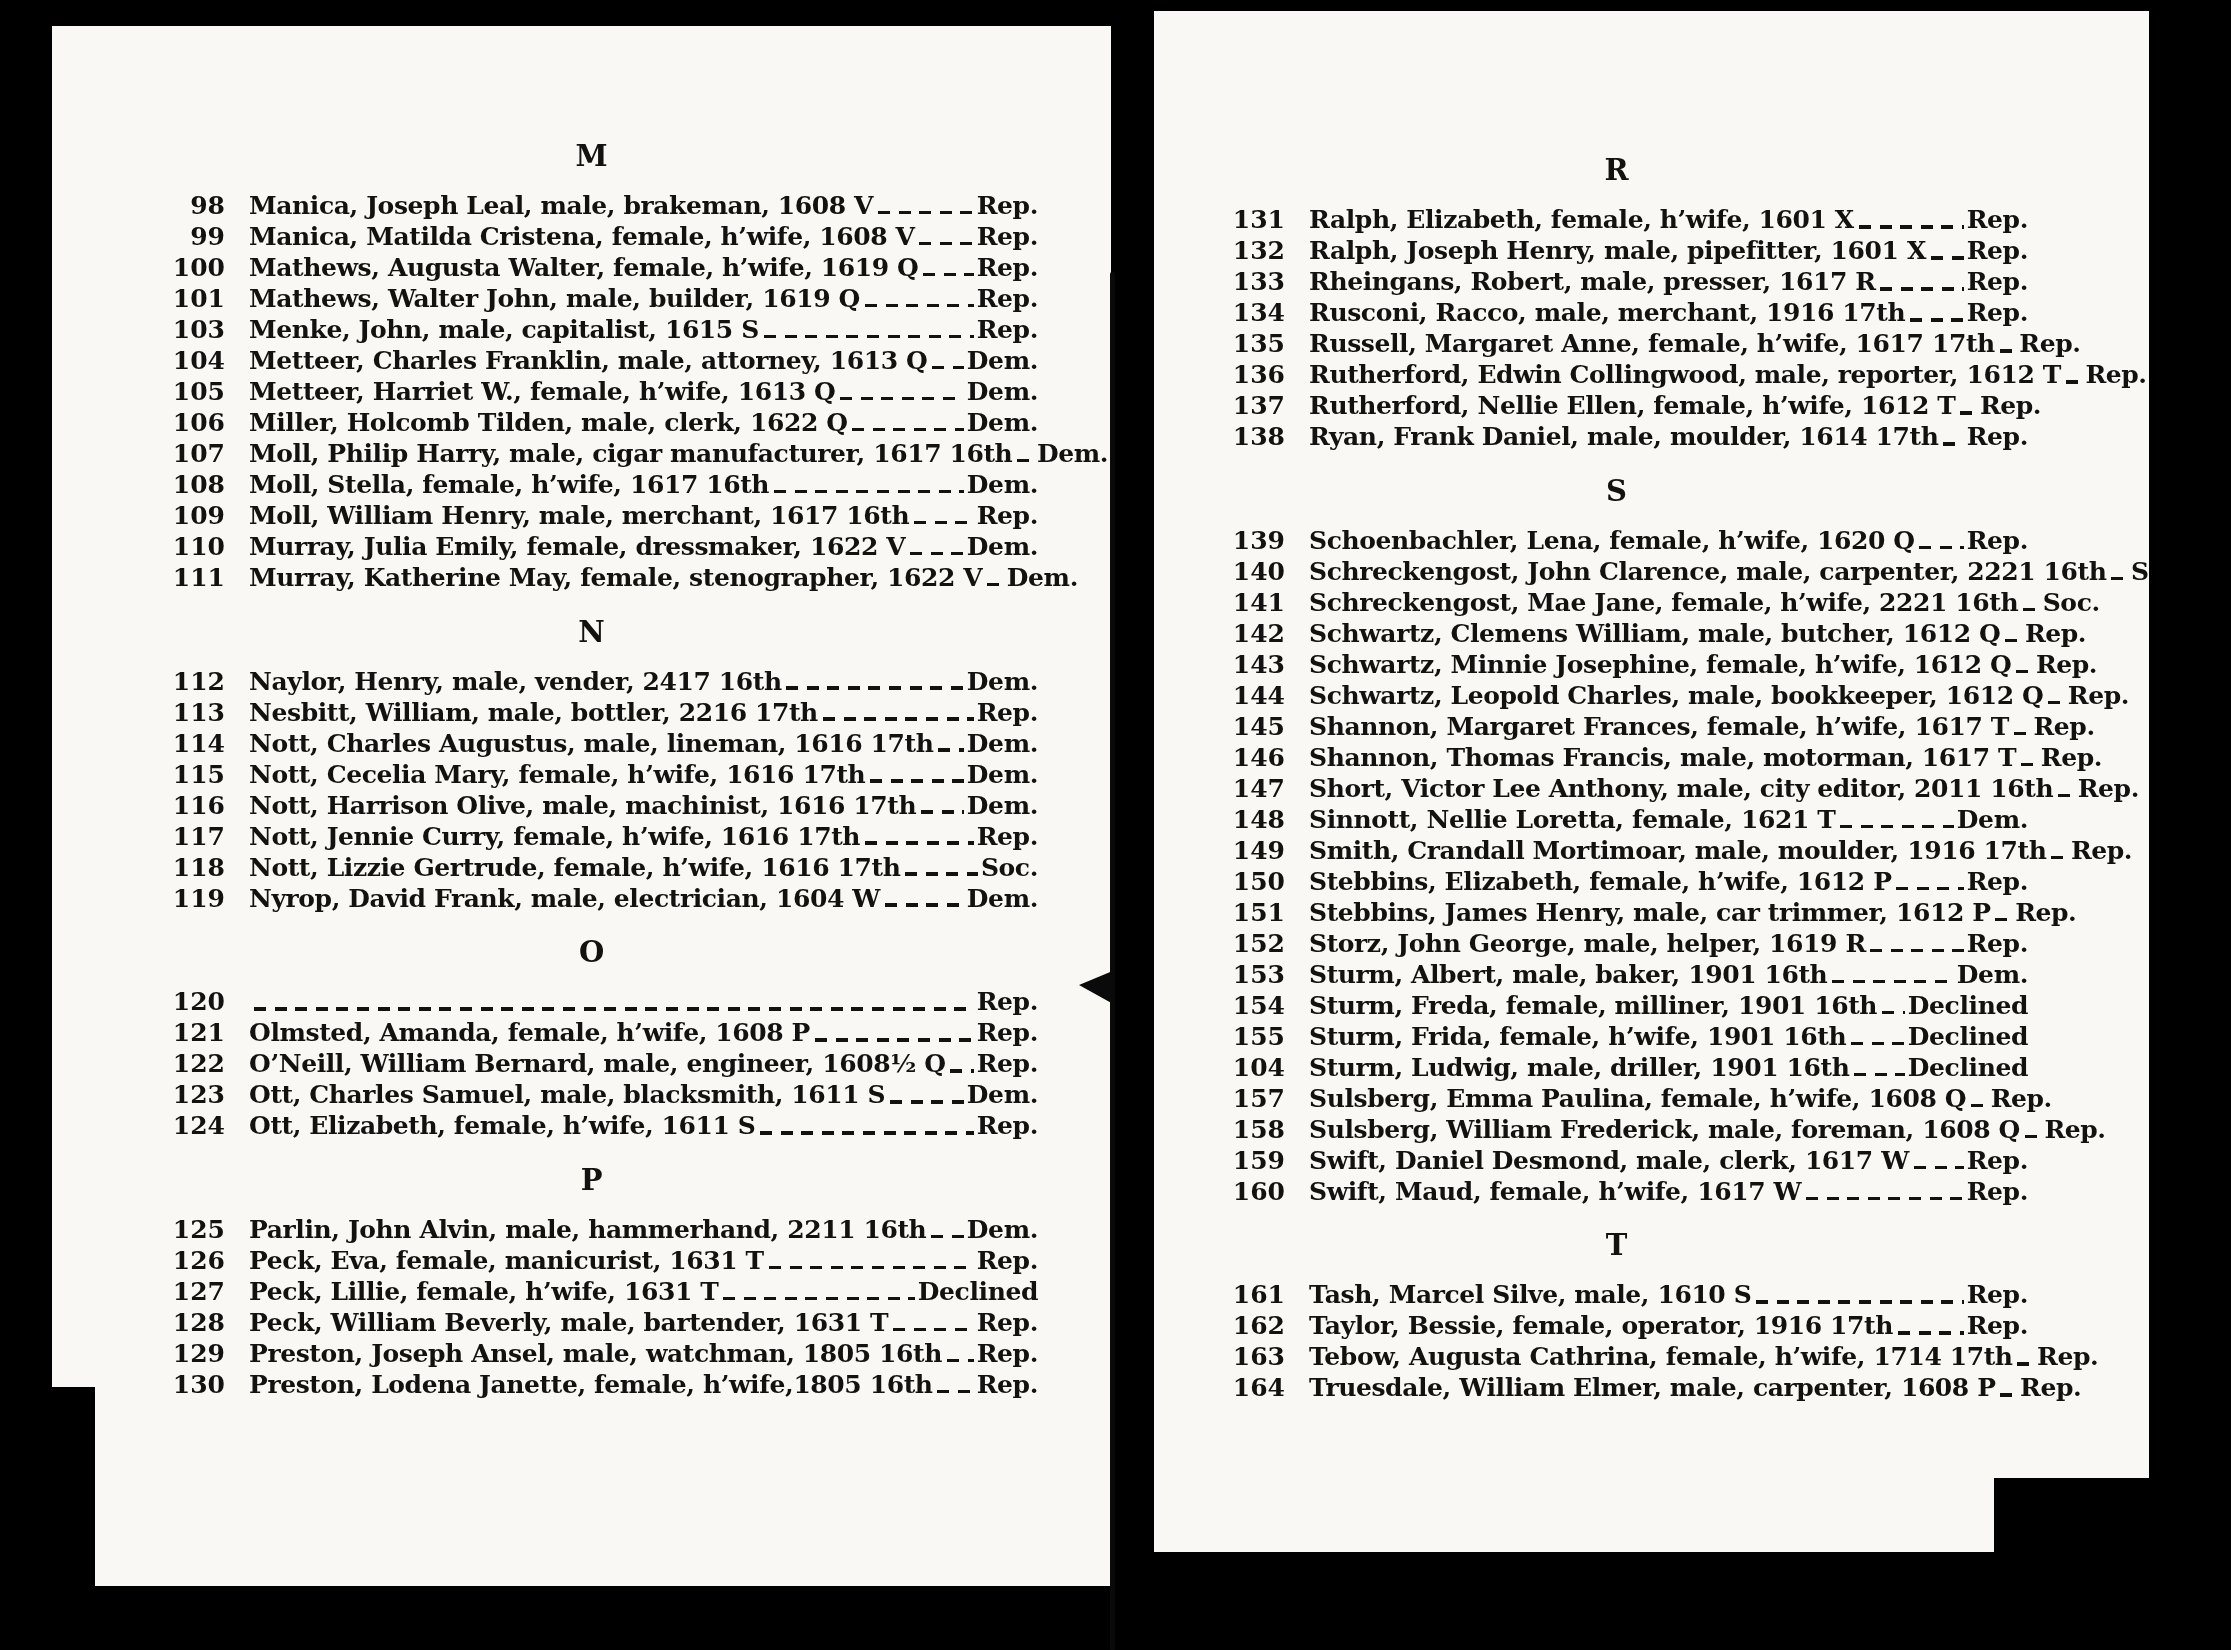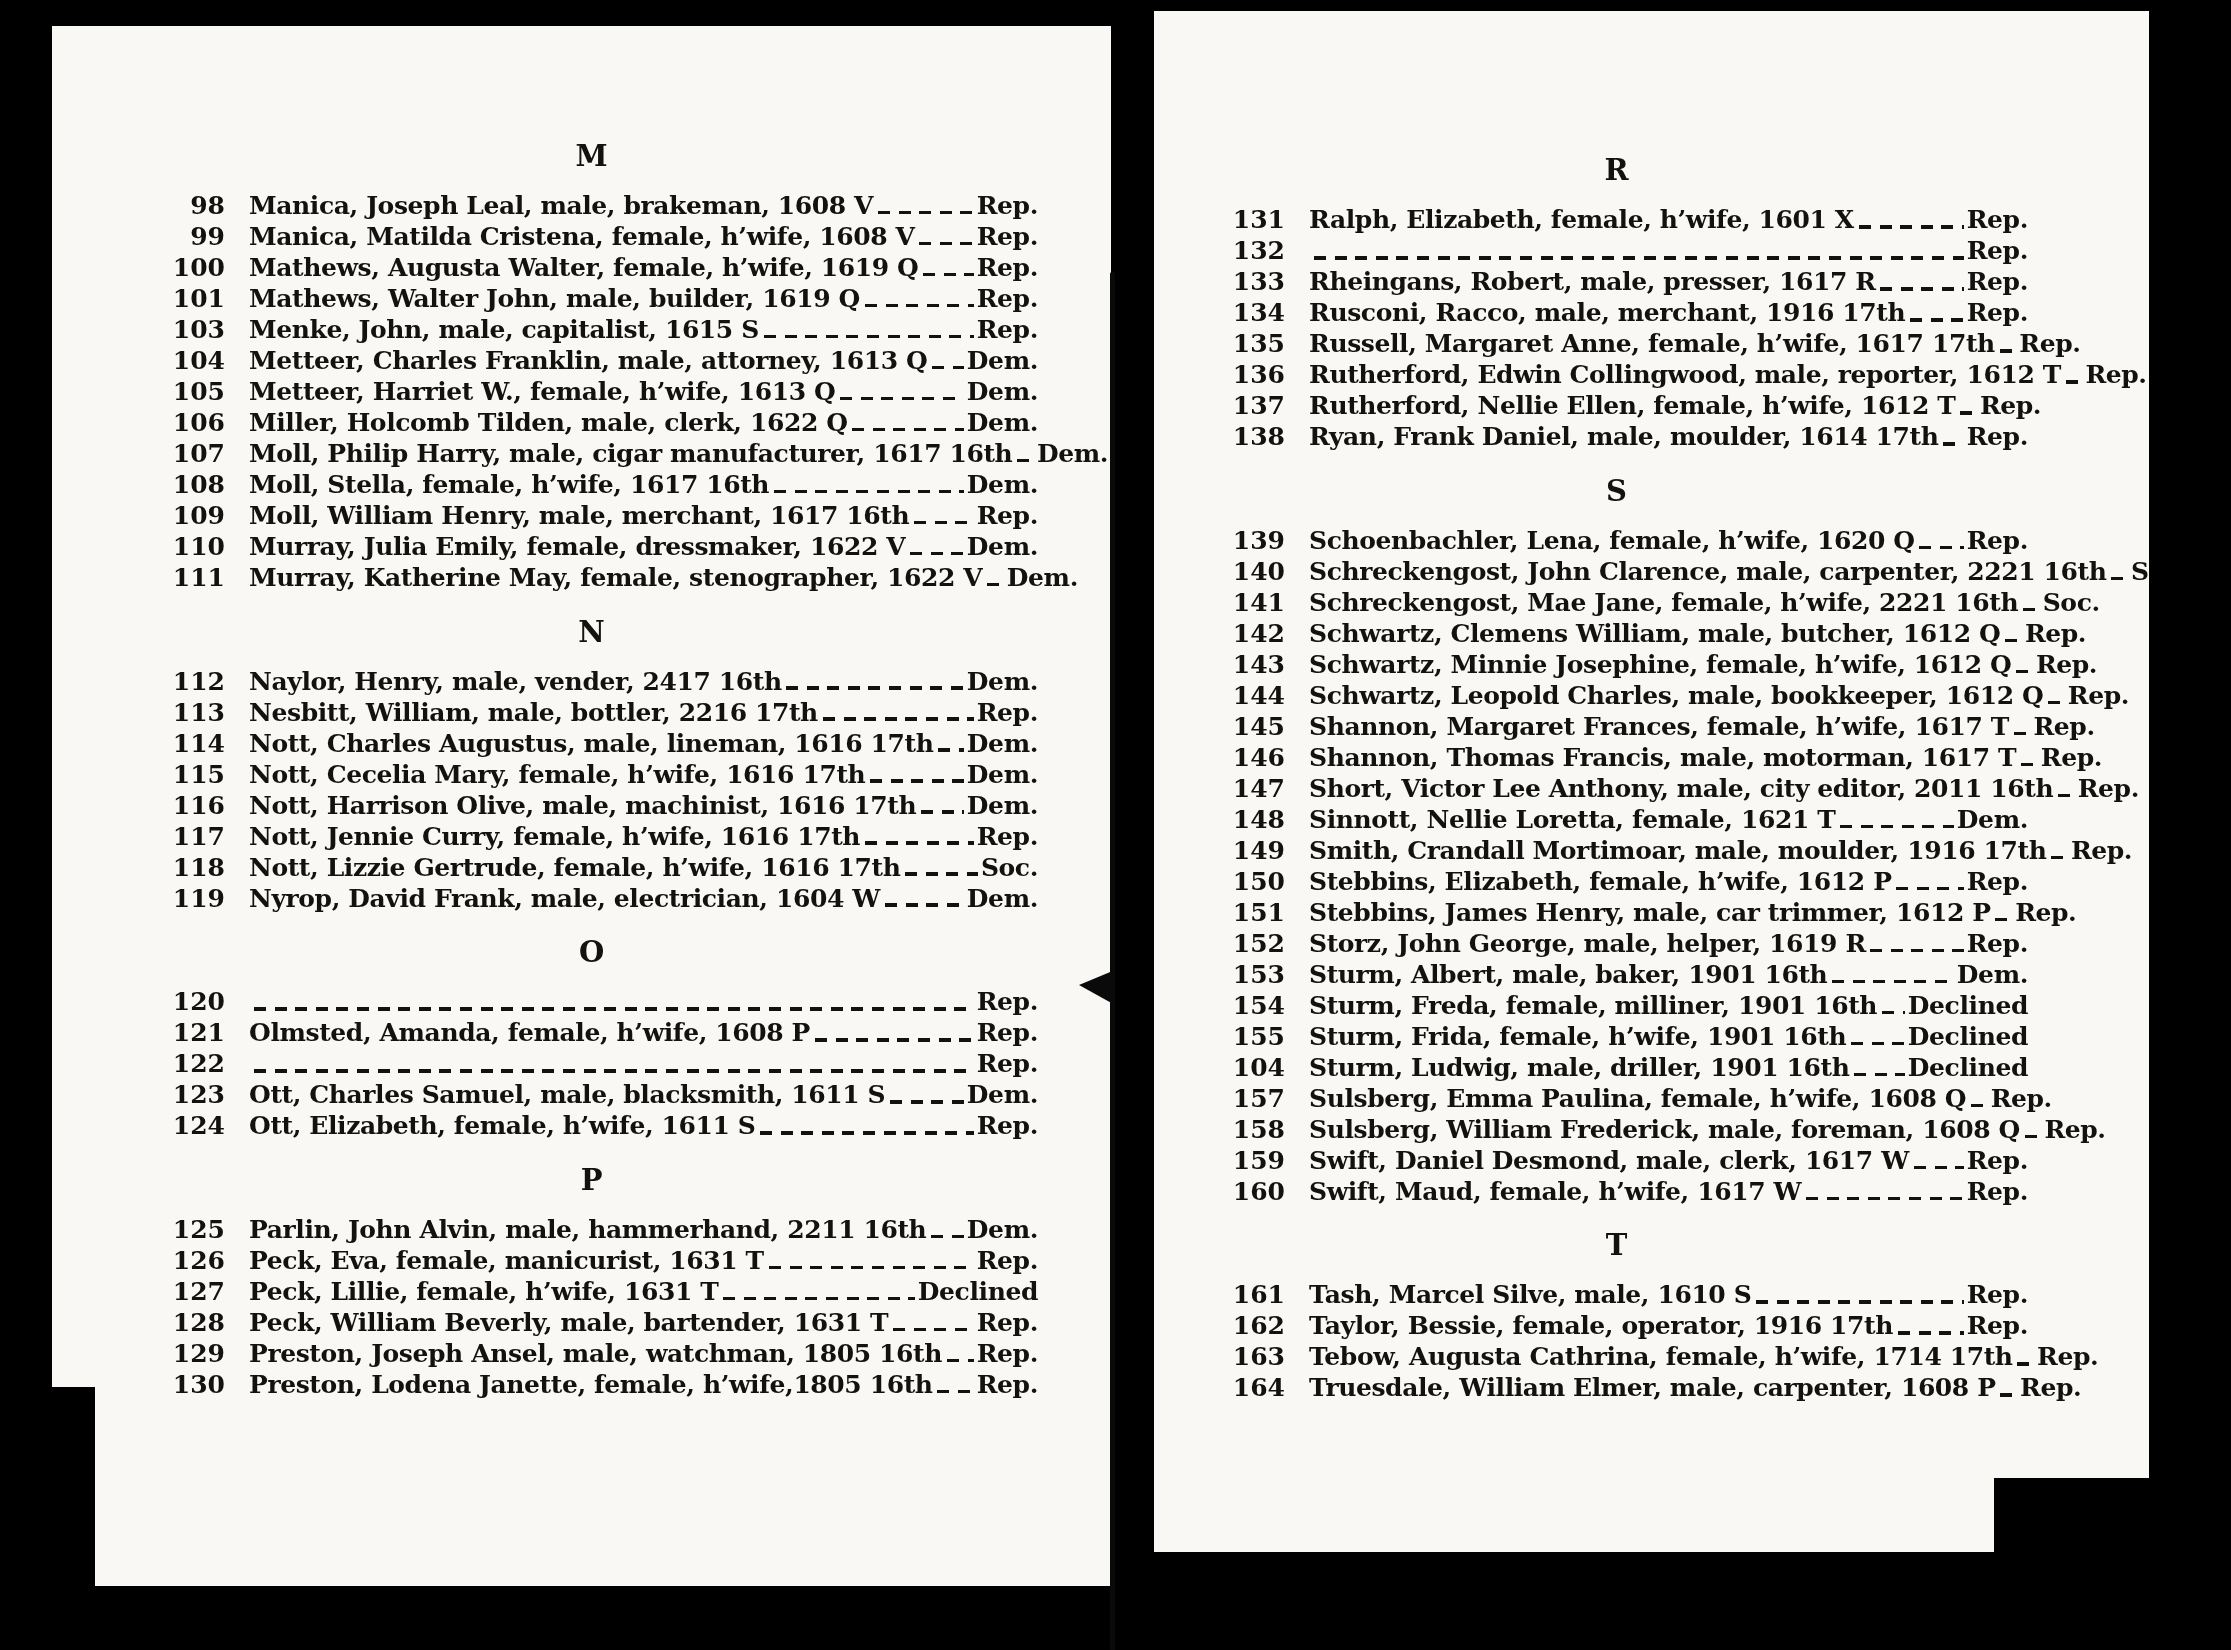--- a/index.html
+++ b/index.html
@@ -188,20 +188,21 @@
           <span class="party">Rep.</span>
         </div>
         <div class="row">
           <span class="num">121</span>
           <span class="entry">Olmsted, Amanda, female, h’wife, 1608 P</span>
           <span class="leader"></span>
           <span class="party">Rep.</span>
         </div>
         <div class="row">
           <span class="num">122</span>
+          <span class="entry">O’Neill, William Bernard, male, engineer, 1608½ Q</span>
           <span class="leader"></span>
           <span class="party">Rep.</span>
         </div>
         <div class="row">
           <span class="num">123</span>
           <span class="entry">Ott, Charles Samuel, male, blacksmith, 1611 S</span>
           <span class="leader"></span>
           <span class="party">Dem.</span>
         </div>
         <div class="row">
@@ -255,20 +256,21 @@
       <div class="section">
         <div class="section-header">R</div>
         <div class="row">
           <span class="num">131</span>
           <span class="entry">Ralph, Elizabeth, female, h’wife, 1601 X</span>
           <span class="leader"></span>
           <span class="party">Rep.</span>
         </div>
         <div class="row">
           <span class="num">132</span>
+          <span class="entry">Ralph, Joseph Henry, male, pipefitter, 1601 X</span>
           <span class="leader"></span>
           <span class="party">Rep.</span>
         </div>
         <div class="row">
           <span class="num">133</span>
           <span class="entry">Rheingans, Robert, male, presser, 1617 R</span>
           <span class="leader"></span>
           <span class="party">Rep.</span>
         </div>
         <div class="row">

